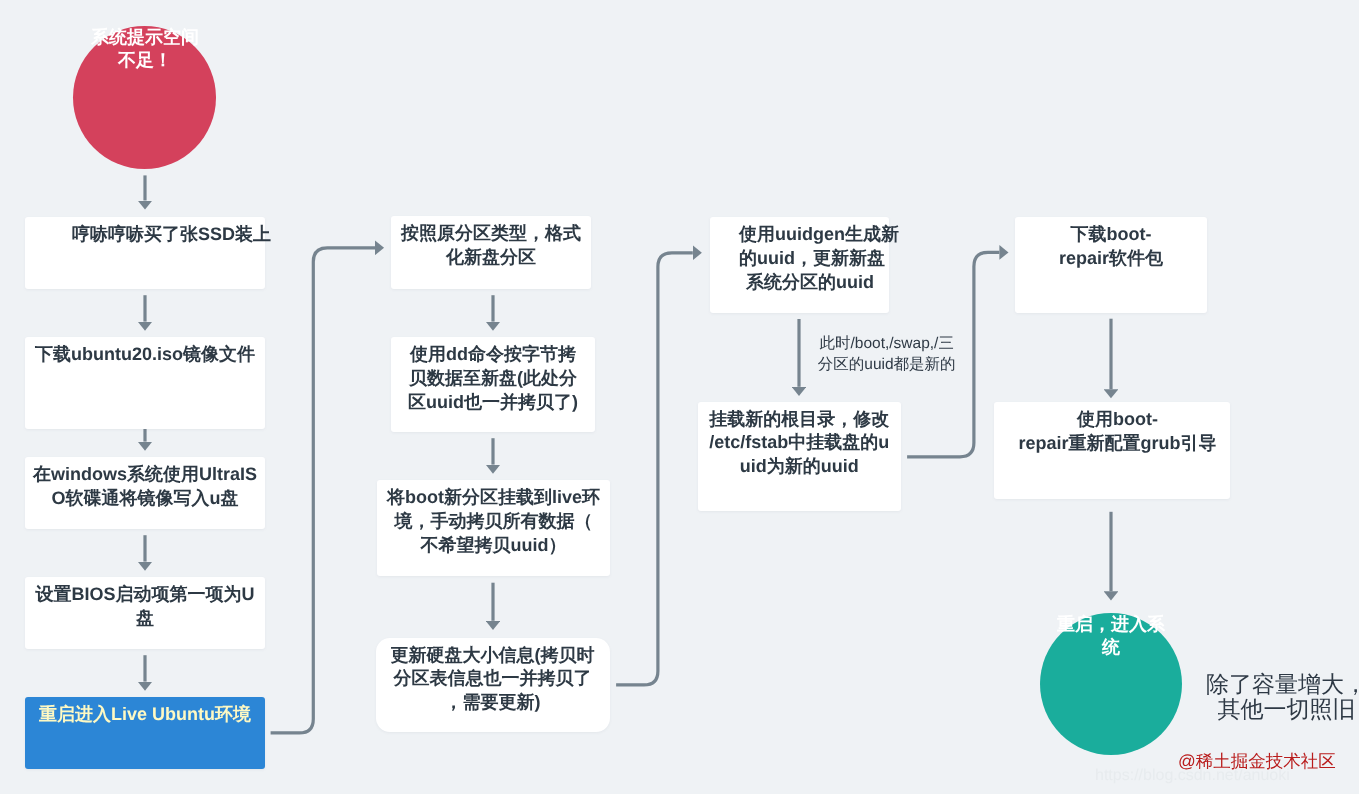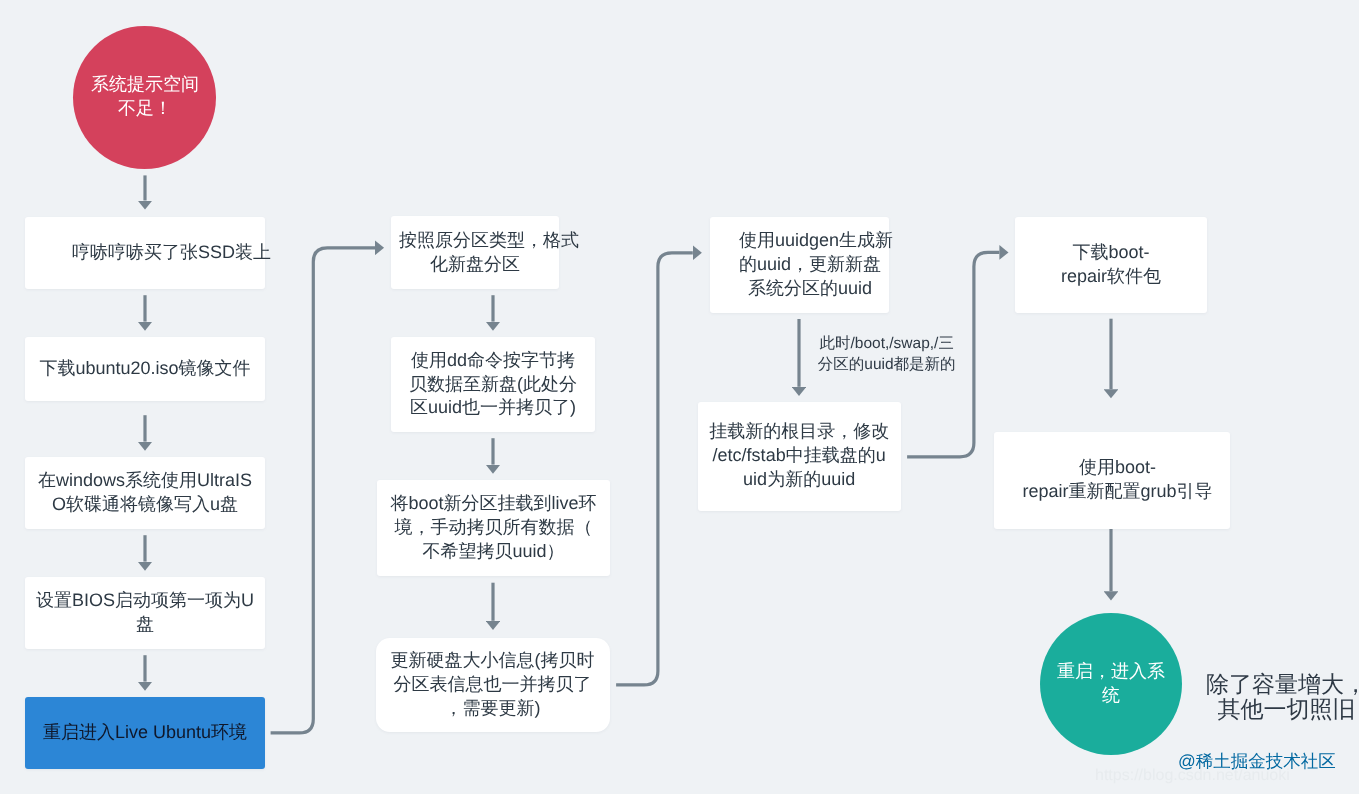--- a/index.html
+++ b/index.html
@@ -9,53 +9,54 @@
     background:#eff2f5;
     font-family:"Liberation Sans","DejaVu Sans",sans-serif;
     position:relative;
     -webkit-font-smoothing:antialiased;
     text-rendering:geometricPrecision;
   }
   #stage{position:absolute;left:0;top:0;width:1359px;height:794px;}
   .node{
     position:absolute;
     box-sizing:border-box;
-    display:flex;align-items:center;justify-content:center;
+    display:flex;align-items:flex-start;justify-content:center;
     text-align:center;
     border-radius:3px;
+    font-weight:bold;
   }
   .nbox{
     background:#fff;
     color:#2d3944;
     font-size:18px;
     line-height:23.8px;
     padding:6px 8px;
     box-shadow:0 1px 3px rgba(92,104,120,0.075);
   }
-  .nbox.blue{background:#2c86d6;color:#0f172a;}
+  .nbox.blue{background:#2c86d6;color:#fef9c3;}
   .ncircle{
     border-radius:50%;
     color:#fff;
     font-size:18px;
     line-height:23.8px;
     text-align:center;
   }
   .ncircle.red{background:#d4415c;}
   .ncircle.green{background:#1aad9c;}
   .label{
     position:absolute;
     color:#2e3945;
     font-size:15.5px;
     line-height:21.5px;
     text-align:center;
   }
   .ln{white-space:nowrap;}
   .txt{width:100%;}
   svg.edges{position:absolute;left:0;top:0;width:1359px;height:794px;overflow:visible;}
-  .wm{position:absolute;color:#0369a1;font-size:17.5px;}
+  .wm{position:absolute;color:#b91c1c;font-size:17.5px;}
   .wm-url{color:#e7ebee;font-size:16px;letter-spacing:0;}
 </style>
 </head>
 <body>
 
 <div id="stage">
 
   <svg class="edges" viewBox="0 0 1359 794">
     <defs>
       <marker id="ah" markerWidth="3.2" markerHeight="4.6" refX="0" refY="2.3" orient="auto" markerUnits="strokeWidth">
@@ -86,21 +87,21 @@
         <div class="ln">不足！</div>
       </div>
   </div>
 
   <div class="node nbox" style="left:25px;top:217px;width:240px;height:72px;padding-left:47px;">
     <div class="txt">
         <div class="ln">哼哧哼哧买了张SSD装上</div>
       </div>
   </div>
 
-  <div class="node nbox" style="left:25px;top:337px;width:240px;height:64px;">
+  <div class="node nbox" style="left:25px;top:337px;width:240px;height:92px;">
     <div class="txt">
         <div class="ln">下载ubuntu20.iso镜像文件</div>
       </div>
   </div>
 
   <div class="node nbox" style="left:25px;top:457px;width:240px;height:72px;">
     <div class="txt">
         <div class="ln">在windows系统使用UltraIS</div>
         <div class="ln">O软碟通将镜像写入u盘</div>
       </div>
@@ -112,21 +113,21 @@
         <div class="ln">盘</div>
       </div>
   </div>
 
   <div class="node nbox blue" style="left:25px;top:697px;width:240px;height:72px;">
     <div class="txt">
         <div class="ln">重启进入Live Ubuntu环境</div>
       </div>
   </div>
 
-  <div class="node nbox" style="left:391px;top:216px;width:168px;height:73px;">
+  <div class="node nbox" style="left:391px;top:216px;width:200px;height:73px;">
     <div class="txt">
         <div class="ln">按照原分区类型，格式</div>
         <div class="ln">化新盘分区</div>
       </div>
   </div>
 
   <div class="node nbox" style="left:391px;top:337px;width:204px;height:95px;">
     <div class="txt">
         <div class="ln">使用dd命令按字节拷</div>
         <div class="ln">贝数据至新盘(此处分</div>
@@ -166,21 +167,21 @@
       </div>
   </div>
 
   <div class="node nbox" style="left:1015px;top:217px;width:192px;height:96px;">
     <div class="txt">
         <div class="ln">下载boot-</div>
         <div class="ln">repair软件包</div>
       </div>
   </div>
 
-  <div class="node nbox" style="left:993.5px;top:432px;width:236px;height:96.5px;padding-left:20px;">
+  <div class="node nbox" style="left:993.5px;top:402px;width:236px;height:96.5px;padding-left:20px;">
     <div class="txt">
         <div class="ln">使用boot-</div>
         <div class="ln">repair重新配置grub引导</div>
       </div>
   </div>
 
   <div class="node ncircle green" style="left:1039.7px;top:612.5px;width:142.6px;height:142.6px;">
     <div class="txt">
         <div class="ln">重启，进入系</div>
         <div class="ln">统</div>

